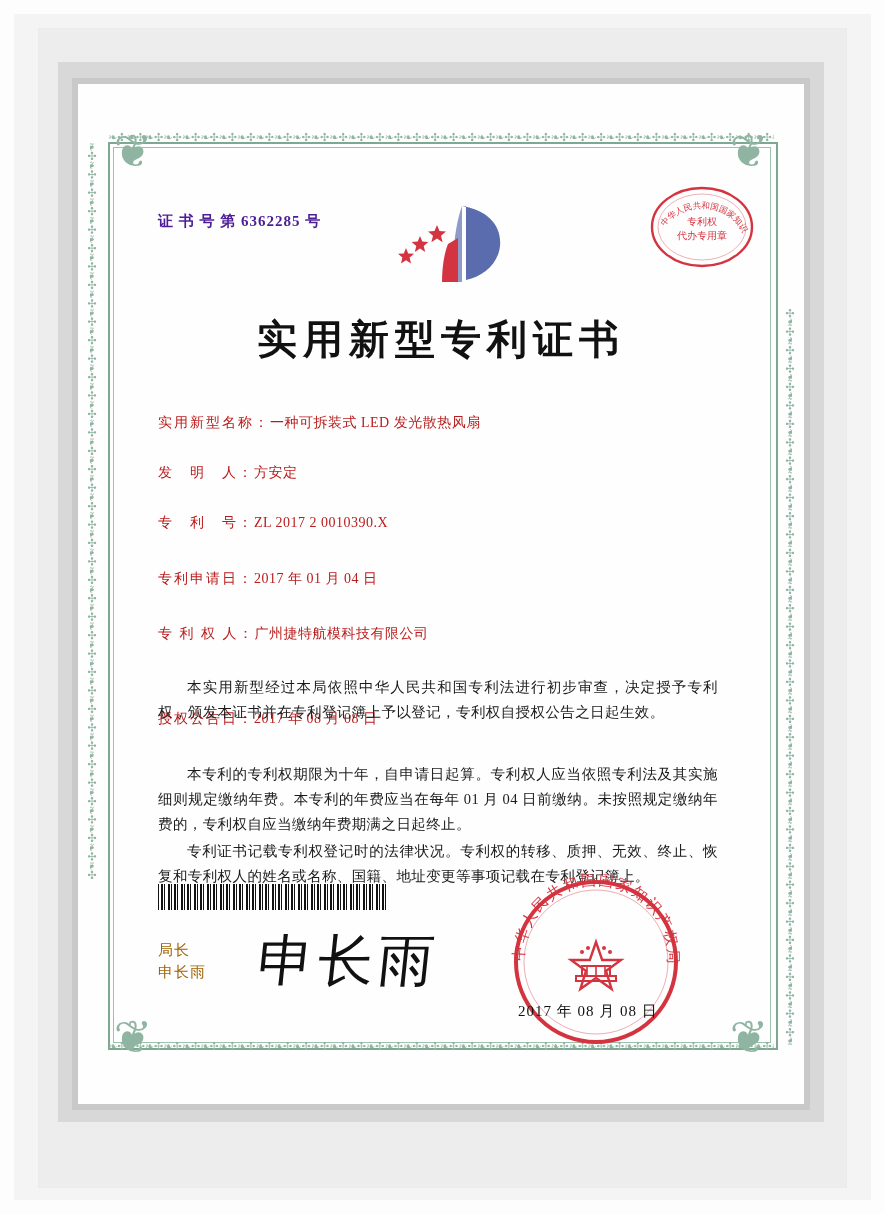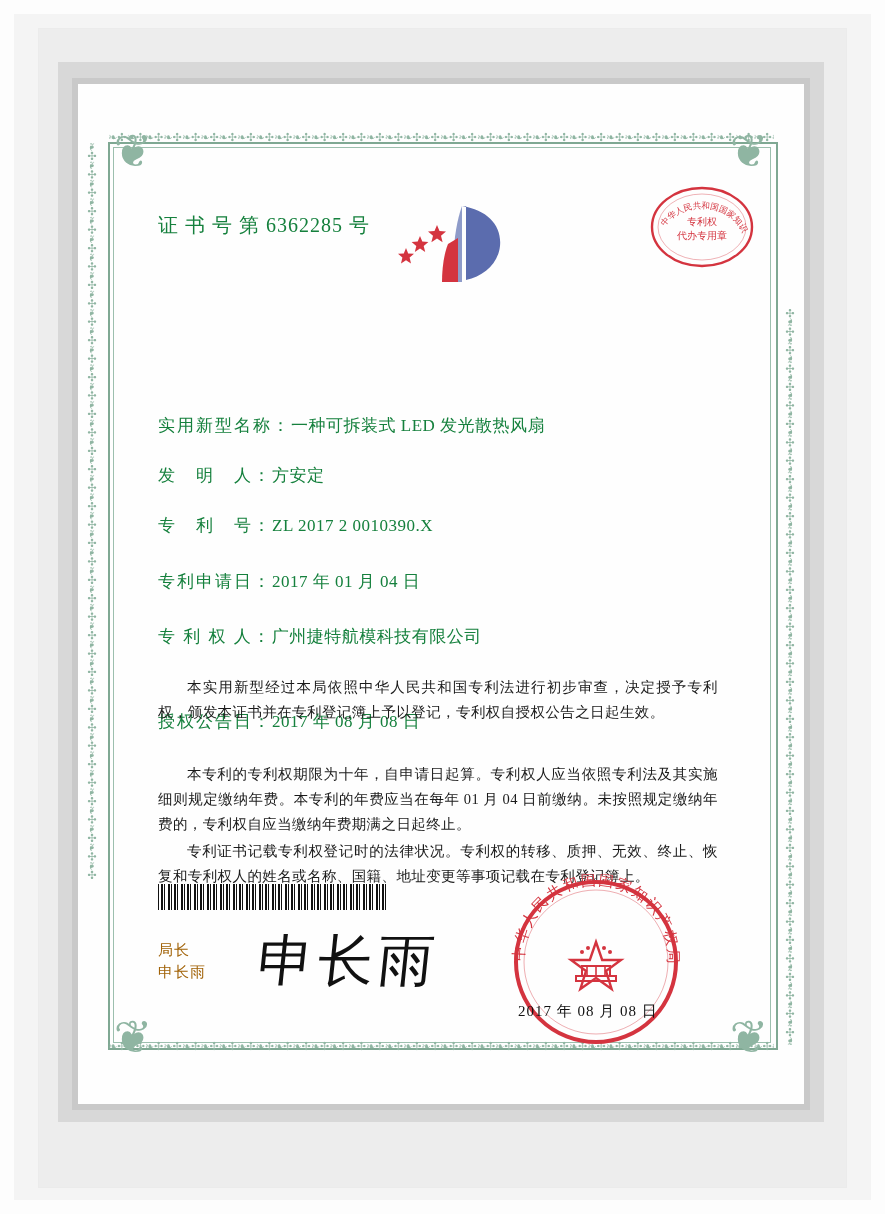--- a/index.html
+++ b/index.html
@@ -94,23 +94,24 @@
   }
   .c-tl { left: 28px;  top: 44px; }
   .c-tr { left: 644px; top: 44px; }
   .c-bl { left: 28px;  top: 930px; }
   .c-br { left: 644px; top: 930px; }
 
   
   .cert-no {
     position: absolute;
     left: 80px; top: 128px;
-    font-size: 20px;
-    color: #15803d;
+    font-size: 15px;
+    color: #4c1d95;
     letter-spacing: 1px;
+    font-weight: bold;
   }
 
   
   .logo {
     position: absolute;
     left: 318px; top: 116px;
     width: 120px; height: 92px;
   }
 
   
@@ -128,22 +129,22 @@
     font-size: 40px;
     font-weight: bold;
     letter-spacing: 6px;
     color: #111;
     font-family: "DejaVu Serif", "Liberation Serif", serif;
   }
 
   .field {
     position: absolute;
     left: 80px;
-    font-size: 17px;
-    color: #15803d;
+    font-size: 14px;
+    color: #b91c1c;
     letter-spacing: 0.5px;
     white-space: nowrap;
   }
   .field .lbl { letter-spacing: 2px; }
   .field-1 { top: 330px; }
   .field-2 { top: 380px; }
   .field-3 { top: 430px; }
   .field-4 { top: 486px; }
   .field-5 { top: 541px; }
   .field-6 { top: 626px; }
@@ -269,20 +270,21 @@
         <ellipse cx="54" cy="43" rx="44" ry="33" fill="none" stroke="#d4343f" stroke-width="0.7" opacity="0.55"></ellipse>
         <path id="arcTop" d="M14 48 A42 34 0 0 1 94 48" fill="none"></path>
         <text font-size="8.5" fill="#d4343f" font-family="DejaVu Sans, sans-serif">
           <textPath href="#arcTop" startOffset="6%">中华人民共和国国家知识产权局</textPath>
         </text>
         <text x="54" y="41" font-size="10" fill="#d4343f" text-anchor="middle" font-family="DejaVu Sans, sans-serif">专利权</text>
         <text x="54" y="55" font-size="10" fill="#d4343f" text-anchor="middle" font-family="DejaVu Sans, sans-serif">代办专用章</text>
       </svg>
     </div>
 
+    <div class="cert-title">实用新型专利证书</div>
 
     <div class="field field-1">
       <span class="lbl">实用新型名称：</span><span>一种可拆装式 LED 发光散热风扇</span>
     </div>
     <div class="field field-2">
       <span class="lbl">发　明　人：</span><span>方安定</span>
     </div>
     <div class="field field-3">
       <span class="lbl">专　利　号：</span><span>ZL 2017 2 0010390.X</span>
     </div>

